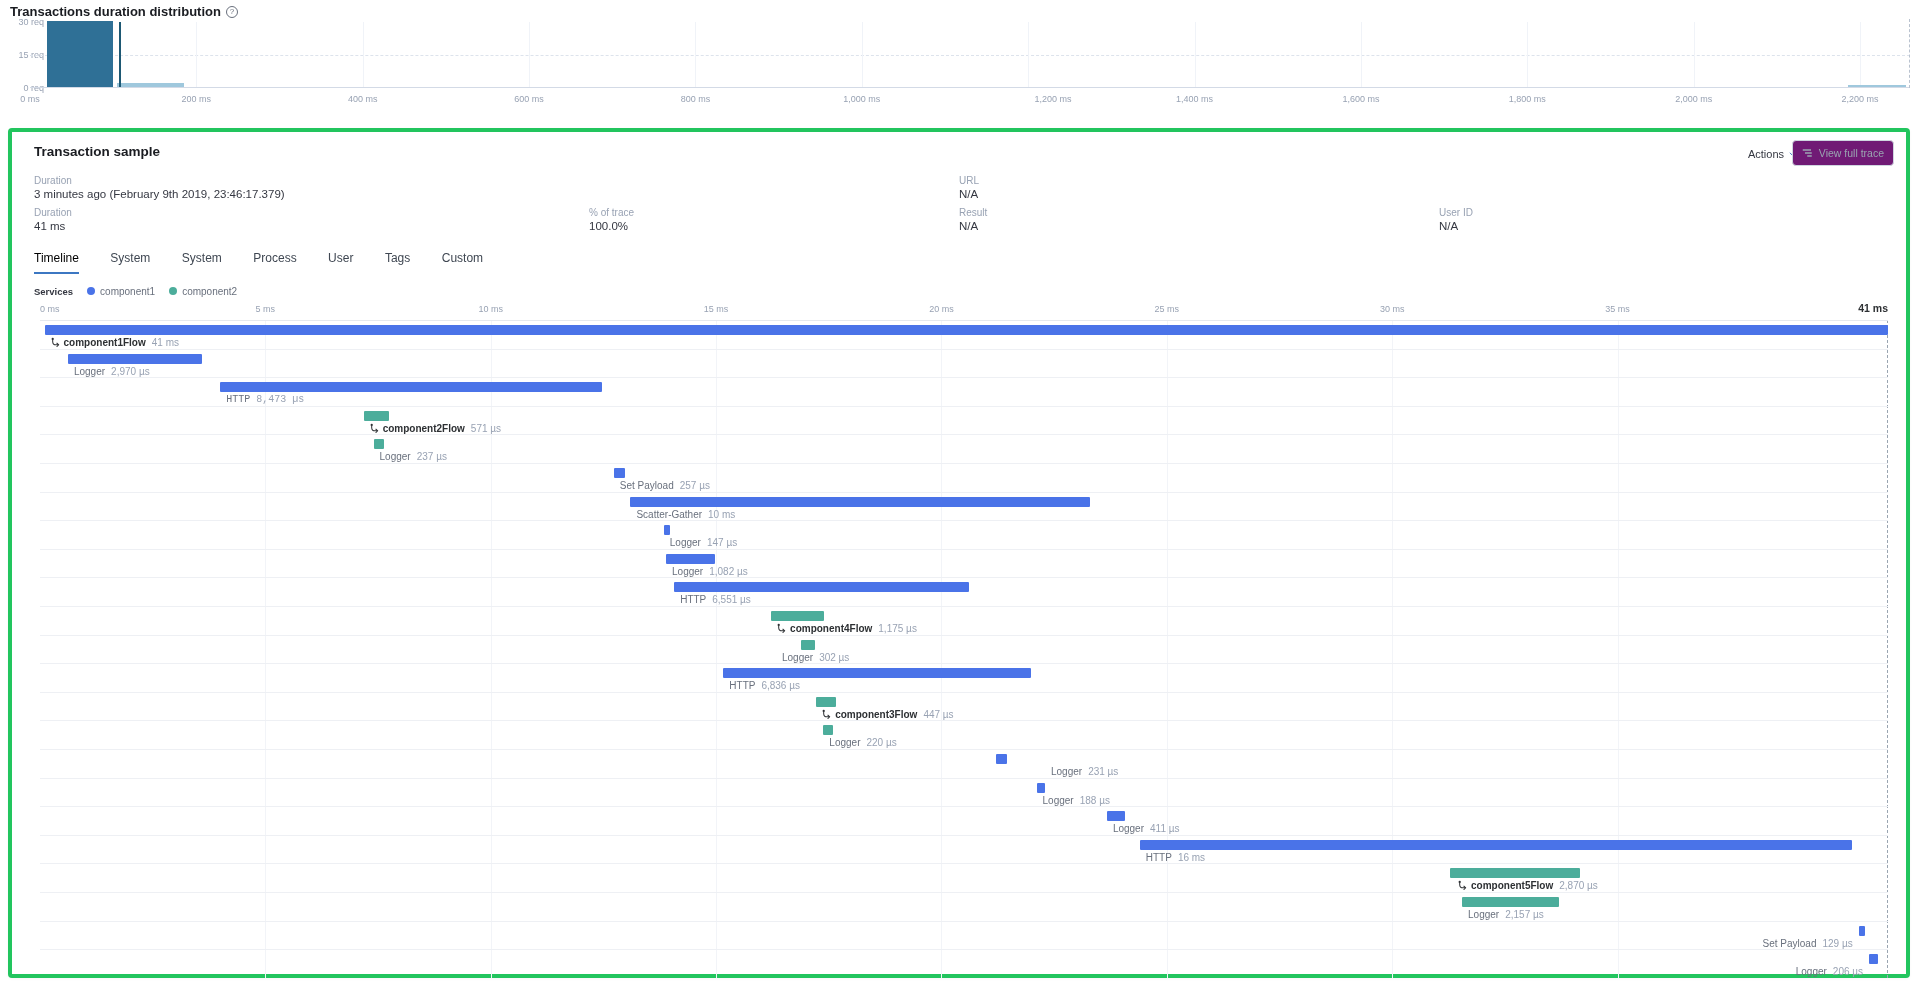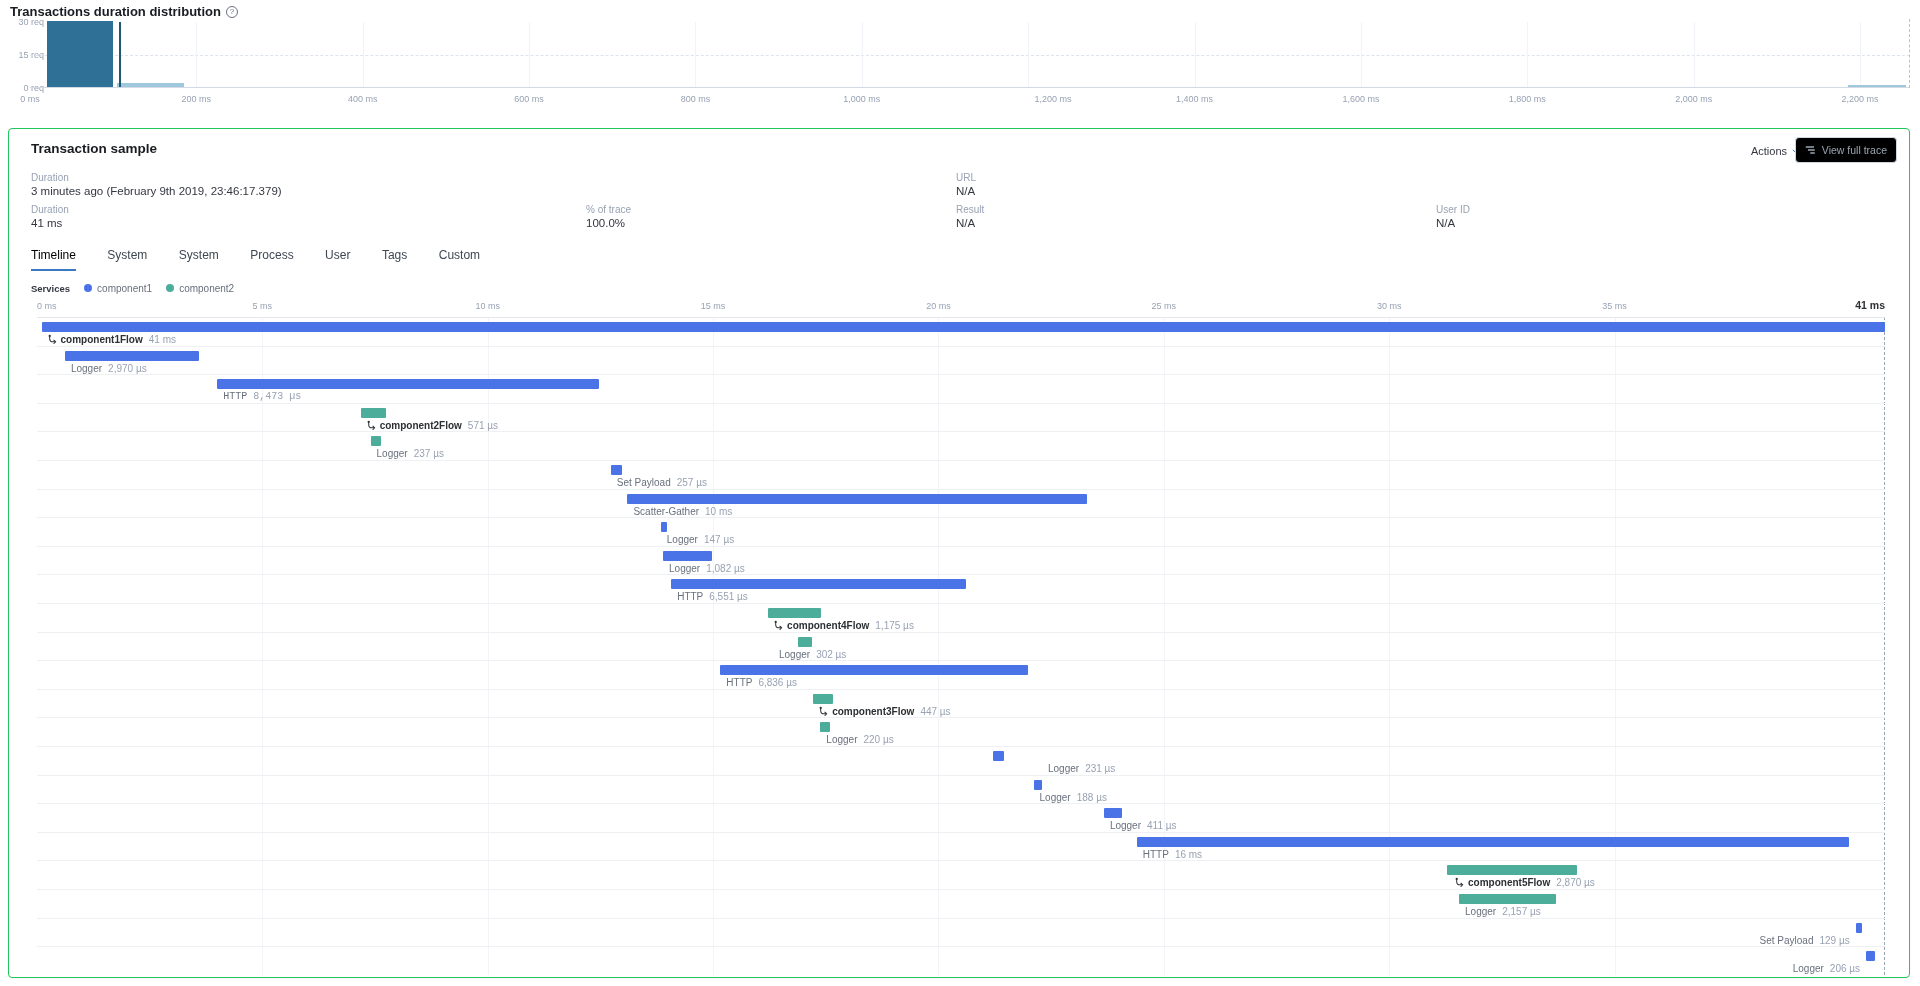--- a/index.html
+++ b/index.html
@@ -18,26 +18,26 @@
   .hist-grid-y { position:absolute; left:0; right:0; border-top:1px dashed #dde3ec; }
   .hist-grid-x { position:absolute; top:0; bottom:0; width:1px; background:#f0f3f8; }
   .hist-bar { position:absolute; bottom:0; }
   .hist-xlabel { position:absolute; top:72px; font-size:9px; color:#98a2b3; white-space:nowrap;
     transform:translateX(-50%); }
   .hist-marker { position:absolute; top:0; bottom:0; width:2px; }
   .hist-enddash { position:absolute; top:-3px; bottom:-1px; width:0; border-left:1px dashed #b9c2cf; }
 
   
   #sample-panel { position:absolute; left:8px; top:128px; width:1902px; height:850px;
-    background:#fff; border:1px solid #22c55e; border-radius:4px; box-shadow:0 1px 3px rgba(0,0,0,.04); }
+    background:#fff; border:4px solid #22c55e; border-radius:4px; box-shadow:0 1px 3px rgba(0,0,0,.04); }
   #panel-title { position:absolute; left:22px; top:12px; font-size:13.5px; font-weight:bold; color:#1a1c21; }
   #actions-link { position:absolute; right:108px; top:16px; font-size:11px; cursor:pointer;
     display:flex; align-items:center; gap:4px; }
   #view-full-trace-btn { position:absolute; right:12px; top:8px; height:26px; padding:0 9px;
-    border:1px solid #cfd6e0; border-radius:4px; background:#000000; color:#9aa5b1; font-size:10.5px;
+    border:1px solid #cfd6e0; border-radius:4px; background:#701a75; color:#9aa5b1; font-size:10.5px;
     display:flex; align-items:center; gap:5px; cursor:pointer;
     font-family:"Liberation Sans","DejaVu Sans",sans-serif; }
   .meta-label { position:absolute; font-size:10px; color:#98a2b3; }
   .meta-value { position:absolute; font-size:11.5px; color:#343741; }
 
   #tabs-row { position:absolute; left:22px; top:116px; height:26px; white-space:nowrap; }
   .tab { display:inline-block; font-size:12px; color:#3f4752; padding-bottom:7px; margin-right:27px; cursor:pointer; }
   .tab-active { border-bottom:2px solid; font-weight:normal; }
 
   #legend-row { position:absolute; left:22px; top:153px; height:12px; font-size:10px;

